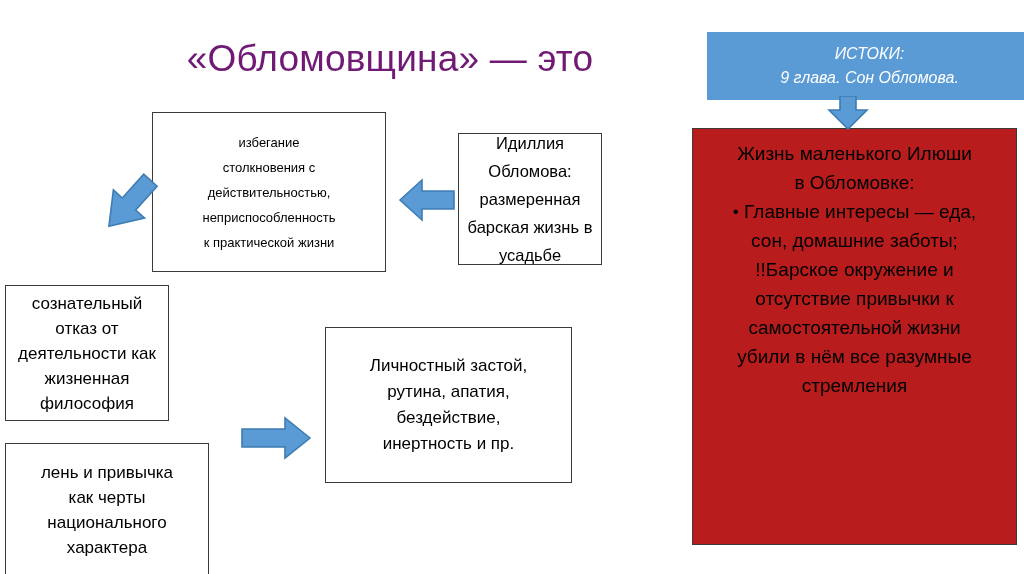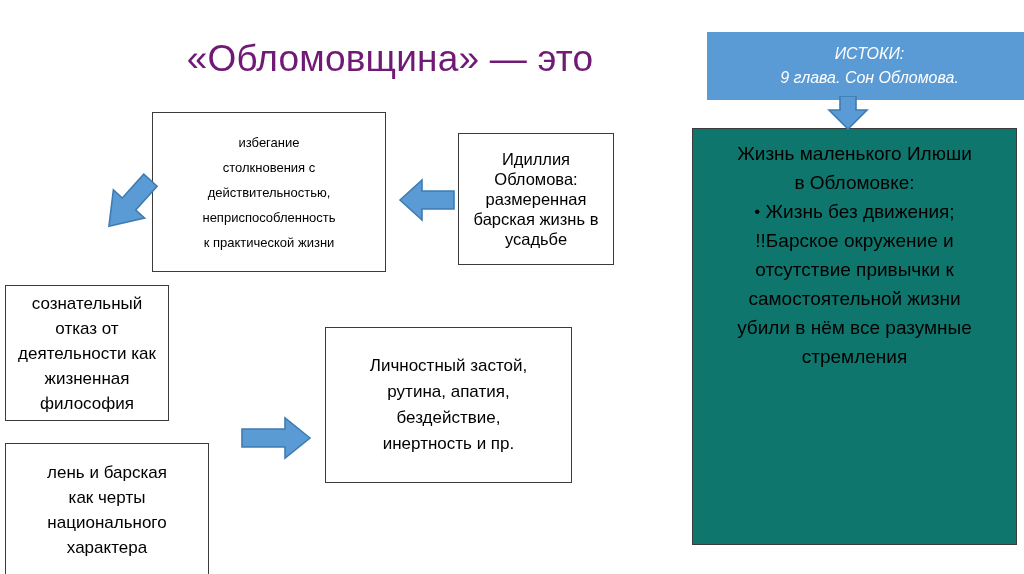--- a/index.html
+++ b/index.html
@@ -46,21 +46,21 @@
   .box .txt {
     display: block;
     width: 100%;
     padding: 0 6px;
     box-sizing: border-box;
     white-space: pre-line;
   }
 
   
   #box-avoidance   { left: 152px; top: 112px;  width: 234px; height: 160px; font-size: 13px; line-height: 25px; }
-  #box-idyll       { left: 458px; top: 133px;  width: 156px; height: 132px; font-size: 16.5px; line-height: 20px; }
+  #box-idyll       { left: 458px; top: 133px;  width: 144px; height: 132px; font-size: 16.5px; line-height: 28px; }
   #box-refusal     { left: 5px;   top: 285px;  width: 164px; height: 136px; font-size: 17px;   line-height: 25px; }
   #box-laziness    { left: 5px;   top: 443px;  width: 204px; height: 133px; font-size: 17px;   line-height: 25px; }
   #box-stagnation  { left: 325px; top: 327px;  width: 247px; height: 156px; font-size: 17px;   line-height: 26px; }
 
   
   #banner-sources {
     position: absolute;
     left: 707px; top: 32px;
     width: 325px; height: 68px;
     box-sizing: border-box;
@@ -75,21 +75,21 @@
     text-align: center;
     white-space: pre-line;
   }
 
   #box-right {
     position: absolute;
     left: 692px; top: 128px;
     width: 325px; height: 417px;
     box-sizing: border-box;
     border: 1.6px solid #3b3b3b;
-    background: #0f766e;
+    background: #b91c1c;
     color: #000000;
     padding: 10px 6px 8px 6px;
   }
   #box-right .rheading {
     text-align: center;
     font-size: 19px;
     line-height: 29px;
     white-space: pre-line;
   }
   #box-right ul.bullets {
@@ -149,21 +149,21 @@
 
   <div class="box" id="box-refusal">
     <span class="txt">сознательный
 отказ от
 деятельности как
 жизненная
 философия</span>
   </div>
 
   <div class="box" id="box-laziness">
-    <span class="txt">лень и барская
+    <span class="txt">лень и привычка
 как черты
 национального
 характера</span>
   </div>
 
   <div class="box" id="box-stagnation">
     <span class="txt">Личностный застой,
 рутина, апатия,
 бездействие,
 инертность и пр.</span>
@@ -172,21 +172,22 @@
   <div id="banner-sources">
     <span>ИСТОКИ:
 9 глава. Сон Обломова.</span>
   </div>
 
   <div id="box-right">
     <div class="rheading">Жизнь маленького Илюши
 в Обломовке:</div>
 
     <ul class="bullets">
-      <li><span class="bul">•</span>&nbsp;<span>Жизнь без движения;</span></li>
+      <li><span class="bul">•</span>&nbsp;<span>Главные интересы — еда,
+сон, домашние заботы;</span></li>
     </ul>
 
     <div class="conclusion">!!Барское окружение и
 отсутствие привычки к
 самостоятельной жизни
 убили в нём все разумные
 стремления</div>
   </div>
 
   <div class="arrow" id="arrow-down-left">

